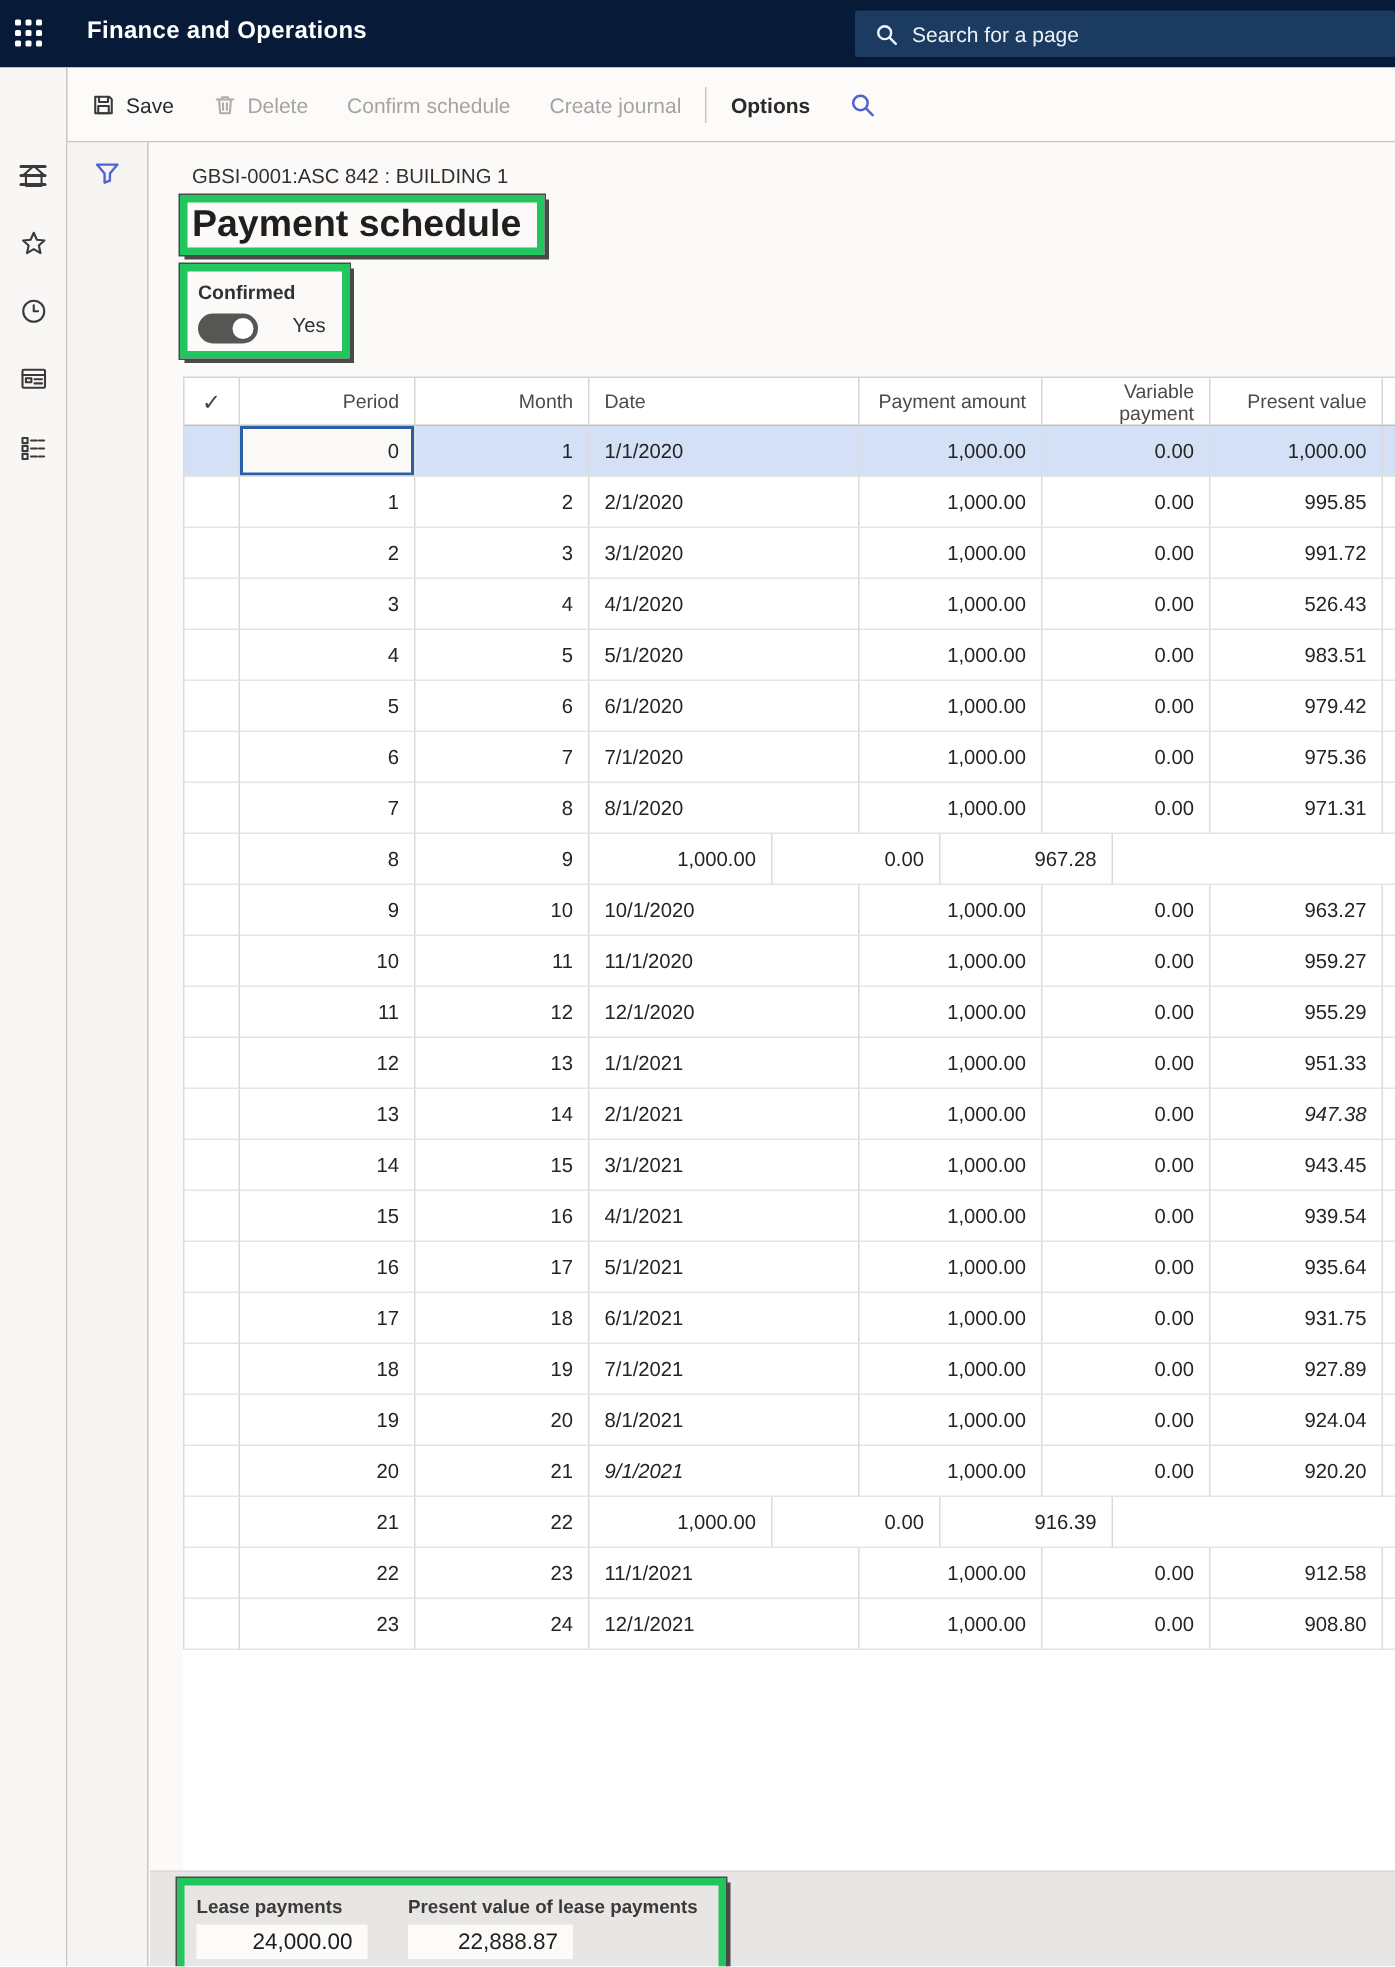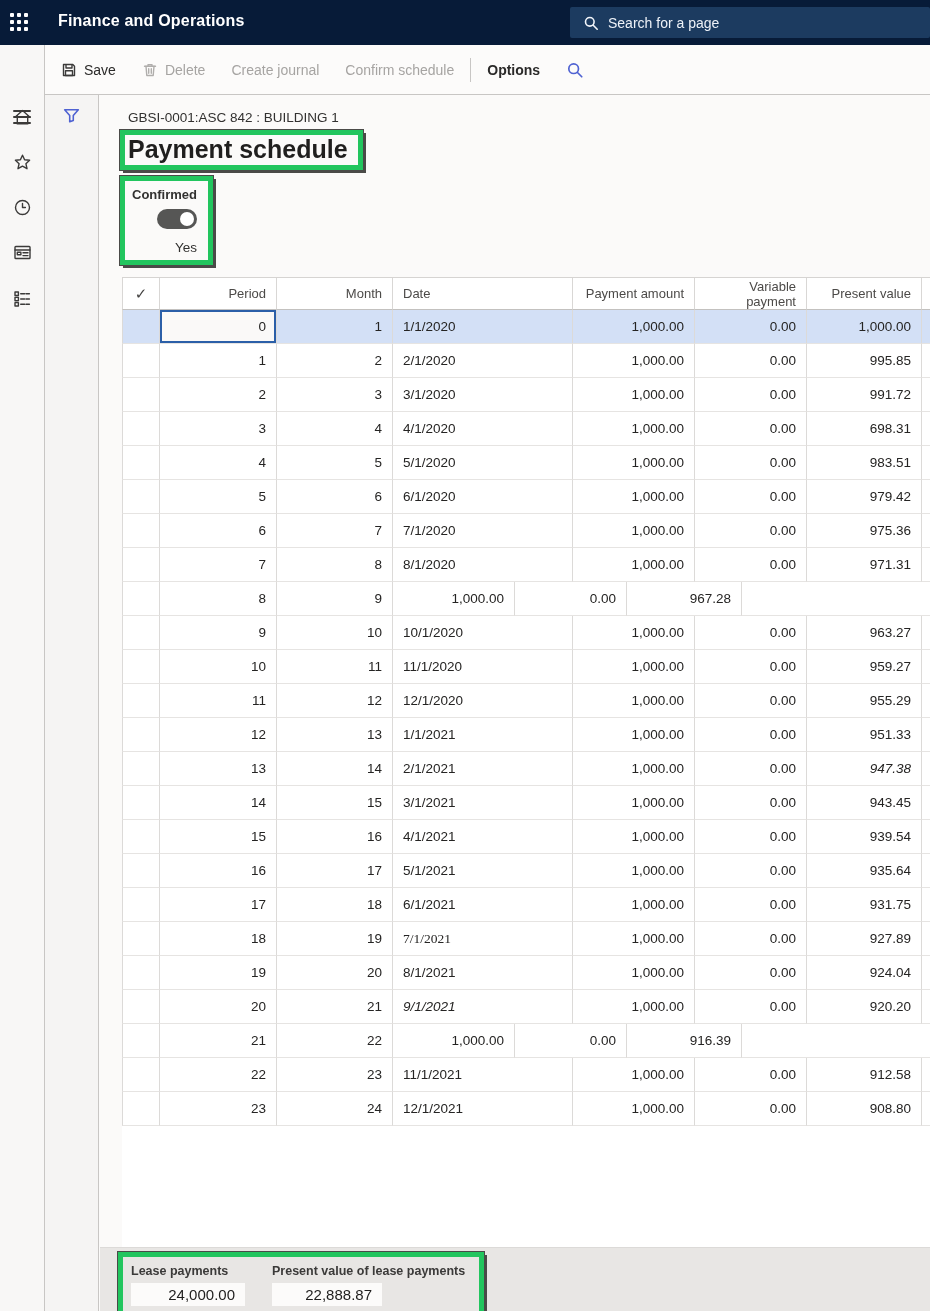--- a/index.html
+++ b/index.html
@@ -36,21 +36,21 @@
   .funnel { position:absolute; left:16px; top:10px; cursor:pointer; }
   
   .content { position:absolute; top:95px; left:100px; right:0; bottom:0; background:#fbfaf9; }
   .breadcrumb { margin:15px 0 0 28px; font-size:13.5px; color:#323130; }
   .redbox { display:inline-block; border:5px solid #22c55e; outline:1px solid #4a4a48;
             box-shadow:3px 3px 0 0 #4a4a48; background:transparent; }
   .title-box { margin:5px 0 0 20px; padding:0 10px 1px 3px; }
   .page-title { font-size:25px; line-height:29px; font-weight:700; color:#201f1e; white-space:nowrap; }
   .confirmed-box { margin:6px 0 0 20px; padding:6px 11px 5px 7px; }
   .field-label { font-size:13px; font-weight:700; color:#323130; }
-  .toggle-row { display:flex; align-items:flex-end; gap:11px; margin-top:7px;flex-direction:column; }
+  .toggle-row { display:flex; align-items:flex-start; gap:23px; margin-top:7px; }
   .toggle { position:relative; width:40px; height:20px; border-radius:10px; background:#565655; cursor:pointer; }
   .toggle .knob { position:absolute; right:3px; top:3px; width:14px; height:14px; border-radius:50%; background:#ffffff; }
   .toggle-value { font-size:13.5px; color:#323130; }
   
   .grid { margin:12px 0 0 22px; width:808px; min-height:1002px; background:#ffffff; }
   .grid-header { display:flex; height:33px; border-top:1px solid #d6d4d2; background:#ffffff; }
   .hcell { display:flex; align-items:center; padding:0 10px; font-size:13px; color:#4c4a48;
            border-right:1px solid #d9d7d5; border-bottom:1px solid #c3c1bf; cursor:pointer; }
   .hcell.first { border-left:1px solid #d9d7d5; justify-content:center; padding:0; }
   .grid-row { display:flex; height:34px; background:#ffffff; }
@@ -113,24 +113,24 @@
     <div class="tb-item disabled">
       <svg class="ic" width="16" height="16" viewBox="0 0 16 16">
         <path d="M2.5 4.3 H13.5"></path>
           <path d="M6 4.3 V2.8 H10 V4.3"></path>
         <path d="M4 4.3 L4.8 13.5 H11.2 L12 4.3"></path>
         <path d="M6.7 6.8 V11.3 M9.3 6.8 V11.3"></path>
       </svg>
       <span>Delete</span>
     </div>
     <div class="tb-item disabled">
+      <span>Confirm schedule</span>
+    </div>
+    <div class="tb-item disabled">
       <span>Create journal</span>
-    </div>
-    <div class="tb-item disabled">
-      <span>Confirm schedule</span>
     </div>
     <div class="tb-sep"></div>
     <div class="tb-item tb-options">
       <span>Options</span>
     </div>
     <div class="tb-item">
       <svg class="ic-blue" width="18" height="18" viewBox="0 0 16 16">
         <circle cx="6.8" cy="6.8" r="4.3"></circle>
           <line x1="10.2" y1="10.2" x2="14" y2="14"></line>
       </svg>
@@ -239,21 +239,21 @@
             <div class="cell al-r" style="width: 115px;">991.72</div>
             <div class="cell al-l fill"></div>
           </div>
           <div class="grid-row">
             <div class="cell first al-l" style="width: 38px;"></div>
             <div class="cell al-r" style="width: 117px;">3</div>
             <div class="cell al-r" style="width: 116px;">4</div>
             <div class="cell al-l" style="width: 180px;">4/1/2020</div>
             <div class="cell al-r" style="width: 122px;">1,000.00</div>
             <div class="cell al-r" style="width: 112px;">0.00</div>
-            <div class="cell al-r" style="width: 115px;">698.31</div>
+            <div class="cell al-r" style="width: 115px;">526.43</div>
             <div class="cell al-l fill"></div>
           </div>
           <div class="grid-row">
             <div class="cell first al-l" style="width: 38px;"></div>
             <div class="cell al-r" style="width: 117px;">4</div>
             <div class="cell al-r" style="width: 116px;">5</div>
             <div class="cell al-l" style="width: 180px;">5/1/2020</div>
             <div class="cell al-r" style="width: 122px;">1,000.00</div>
             <div class="cell al-r" style="width: 112px;">0.00</div>
             <div class="cell al-r" style="width: 115px;">983.51</div>
@@ -385,21 +385,21 @@
             <div class="cell al-l" style="width: 180px;">6/1/2021</div>
             <div class="cell al-r" style="width: 122px;">1,000.00</div>
             <div class="cell al-r" style="width: 112px;">0.00</div>
             <div class="cell al-r" style="width: 115px;">931.75</div>
             <div class="cell al-l fill"></div>
           </div>
           <div class="grid-row">
             <div class="cell first al-l" style="width: 38px;"></div>
             <div class="cell al-r" style="width: 117px;">18</div>
             <div class="cell al-r" style="width: 116px;">19</div>
-            <div class="cell al-l" style="width: 180px; font-family: Liberation Serif, serif;">7/1/2021</div>
+            <div class="cell al-l" style="width: 180px;">7/1/2021</div>
             <div class="cell al-r" style="width: 122px;">1,000.00</div>
             <div class="cell al-r" style="width: 112px;">0.00</div>
             <div class="cell al-r" style="width: 115px;">927.89</div>
             <div class="cell al-l fill"></div>
           </div>
           <div class="grid-row">
             <div class="cell first al-l" style="width: 38px;"></div>
             <div class="cell al-r" style="width: 117px;">19</div>
             <div class="cell al-r" style="width: 116px;">20</div>
             <div class="cell al-l" style="width: 180px;">8/1/2021</div>

